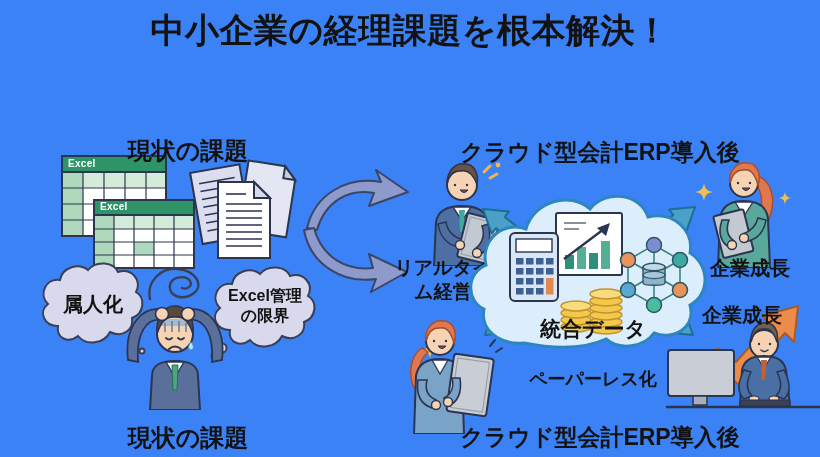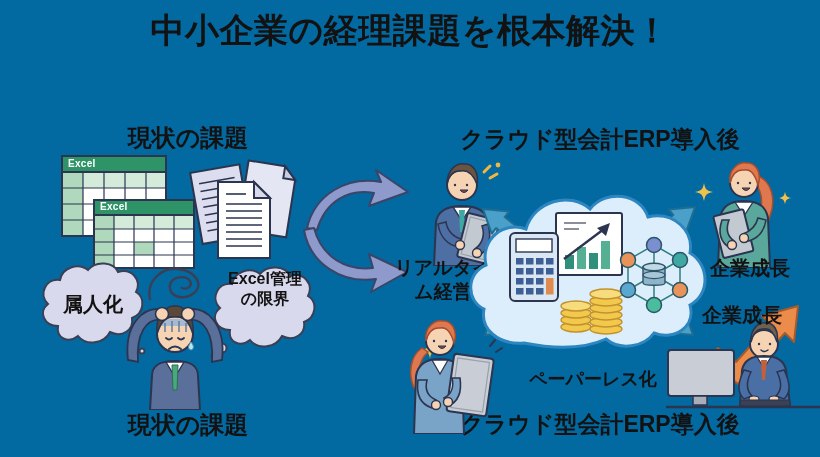--- a/index.html
+++ b/index.html
@@ -1,26 +1,26 @@
 <!DOCTYPE html>
 <html><head>
 <meta charset="utf-8">
 <style>
   html,body{margin:0;padding:0;background:#ffffff;}
   #canvas{
-    position:relative;width:820px;height:457px;overflow:hidden;background:#0369a1;
+    position:relative;width:820px;height:457px;overflow:hidden;background:#3b82f6;
     font-family:"Liberation Sans","DejaVu Sans",sans-serif;color:#151515;
   }
   .abs{position:absolute;}
   #main-title{
     top:8px;left:0;width:820px;text-align:center;
     font-size:34px;font-weight:900;line-height:1.32;letter-spacing:0.5px;color:#121212;
   }
   .section-heading{
-    font-size:24px;font-weight:800;text-align:center;color:#121212;white-space:nowrap;
+    font-size:24px;font-weight:800;text-align:center;color:#121212;white-space:nowrap;margin-top:13px;
   }
   .label{
     font-weight:800;text-align:center;color:#121212;white-space:pre-line;line-height:1.25;
   }
   .excel-tag{font-size:10px;font-weight:700;color:#ffffff;letter-spacing:0.3px;}
   svg{display:block;}
 </style>
 </head>
 <body>
 
@@ -112,21 +112,21 @@
     <path d="M 4 36 C 0 18 16 4 32 6 C 50 8 58 22 48 30 C 38 38 22 34 24 22 C 26 13 40 12 44 18 C 47 23 41 27 36 25" fill="none" stroke="#3A3F55" stroke-width="2.4" stroke-linecap="round"></path>
   </svg>
 
   <svg class="abs" style="left:206px;top:264px;" width="118" height="98" viewBox="0 0 118 98">
     <path d="M 24 66 C 10 66 4 52 14 44 C 4 34 12 18 26 20 C 28 8 44 2 54 10 C 62 0 80 2 84 12
              C 98 8 108 20 102 32 C 112 38 110 54 98 58 C 100 70 88 78 76 72 C 70 84 52 86 44 76
              C 34 84 22 78 24 66 Z" fill="#D8D9EC" stroke="#3A3F55" stroke-width="2"></path>
     <circle cx="16" cy="84" r="4.5" fill="#D8D9EC" stroke="#3A3F55" stroke-width="2"></circle>
     <circle cx="8" cy="92" r="2.5" fill="#D8D9EC" stroke="#3A3F55" stroke-width="2"></circle>
   </svg>
-  <div class="abs label" style="left:212px;top:269px;width:106px;font-size:16px;text-align:center;">Excel管理
+  <div class="abs label" style="left:212px;top:286px;width:106px;font-size:16px;text-align:center;">Excel管理
 の限界</div>
 
   <svg class="abs" style="left:116px;top:292px;" width="118" height="118" viewBox="0 0 118 118">
     <path d="M 12 68 C 8 34 26 12 50 18 L 47 28 C 30 25 20 42 22 70 Z" fill="#5B6F9B" stroke="#2B3550" stroke-width="1.8"></path>
     <path d="M 106 68 C 110 34 92 12 68 18 L 71 28 C 88 25 98 42 96 70 Z" fill="#5B6F9B" stroke="#2B3550" stroke-width="1.8"></path>
     <path d="M 34 118 L 36 84 C 36 73 44 69 59 69 C 74 69 82 73 82 84 L 84 118 Z" fill="#5B6F9B" stroke="#2B3550" stroke-width="2"></path>
     <path d="M 50 70 L 59 85 L 68 70 Z" fill="#ffffff" stroke="#2B3550" stroke-width="1.4"></path>
     <path d="M 56 73 L 62 73 L 61 98 L 57 98 Z" fill="#4AA87E" stroke="#2B6E54" stroke-width="1"></path>
     <circle cx="59" cy="42" r="18" fill="#F6D3B3" stroke="#2B3550" stroke-width="2"></circle>
     <path d="M 43 40 C 45 30 51 26 59 27 C 67 26 73 30 75 40 L 75 34 L 43 34 Z" fill="#9FB6D4" opacity="0.9"></path>
@@ -256,20 +256,21 @@
         <ellipse cx="196" cy="84" rx="11" ry="3.8" fill="#C2D8E4" stroke="#2B5568" stroke-width="1.4"></ellipse>
       </g>
       <circle cx="196" cy="62" r="7.5" fill="#7B8FD0" stroke="#2B5568" stroke-width="1.5"></circle>
       <circle cx="222" cy="77" r="7.5" fill="#3FA8A3" stroke="#2B5568" stroke-width="1.5"></circle>
       <circle cx="222" cy="107" r="7.5" fill="#E8935A" stroke="#2B5568" stroke-width="1.5"></circle>
       <circle cx="196" cy="122" r="7.5" fill="#49BD9C" stroke="#2B5568" stroke-width="1.5"></circle>
       <circle cx="170" cy="107" r="7.5" fill="#5AA7D0" stroke="#2B5568" stroke-width="1.5"></circle>
       <circle cx="170" cy="77" r="7.5" fill="#E8935A" stroke="#2B5568" stroke-width="1.5"></circle>
     </g>
   </svg>
+  <div class="abs label" style="left:525px;top:316px;width:136px;font-size:21px;">統合データ</div>
 
   <svg class="abs" style="left:688px;top:156px;" width="108" height="112" viewBox="0 0 108 112">
     <path d="M 0 -7 C 1 -2 2 -1 7 0 C 2 1 1 2 0 7 C -1 2 -2 1 -7 0 C -2 -1 -1 -2 0 -7 Z" transform="translate(16,36) scale(1.3)" fill="#F0C24B"></path>
     <path d="M 0 -7 C 1 -2 2 -1 7 0 C 2 1 1 2 0 7 C -1 2 -2 1 -7 0 C -2 -1 -1 -2 0 -7 Z" transform="translate(97,42) scale(0.9)" fill="#F0C24B"></path>
     <path d="M 70 20 C 84 26 88 44 82 60 C 80 68 76 74 72 76 L 66 70 C 74 58 78 38 66 26 Z" fill="#E0784F" stroke="#A84E2C" stroke-width="1.5"></path>
     <path d="M 30 112 L 32 62 C 34 49 44 45 56 45 C 68 45 78 49 80 62 L 82 112 Z" fill="#5AA89B" stroke="#2B3550" stroke-width="2"></path>
     <path d="M 47 46 L 56 60 L 65 46 Z" fill="#ffffff" stroke="#2B3550" stroke-width="1.3"></path>
     <circle cx="56" cy="27" r="14" fill="#F6D3B3" stroke="#2B3550" stroke-width="2"></circle>
     <path d="M 42 27 C 40 12 52 6 58 7 C 68 6 74 17 70 29 C 66 15 60 13 56 14 C 48 13 44 19 42 27 Z" fill="#E0784F" stroke="#A84E2C" stroke-width="1.5"></path>
     <path d="M 54 32 q 4 5 8 0 Z" fill="#8A4A42" stroke="#2B3550" stroke-width="1"></path>

